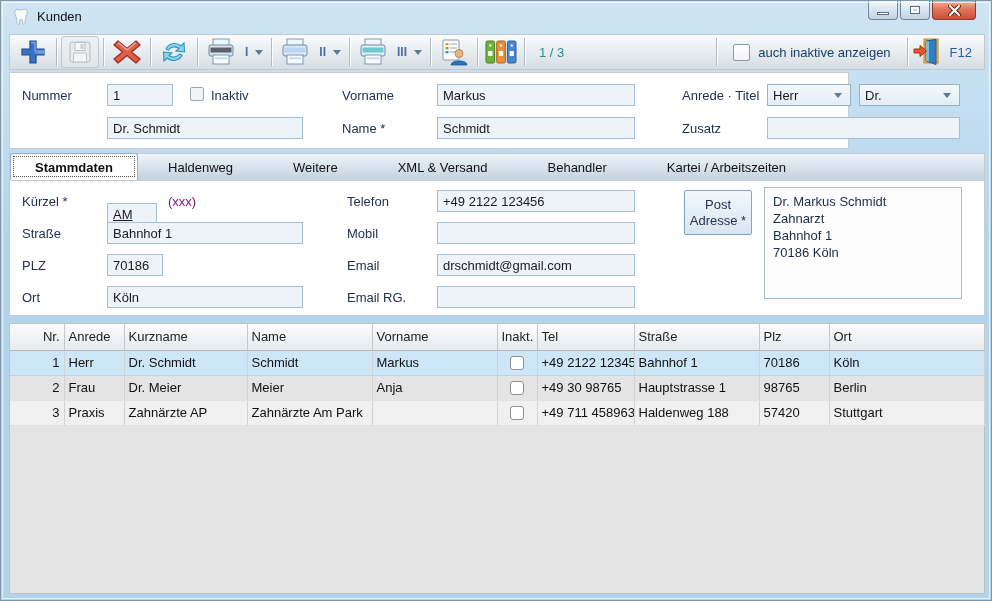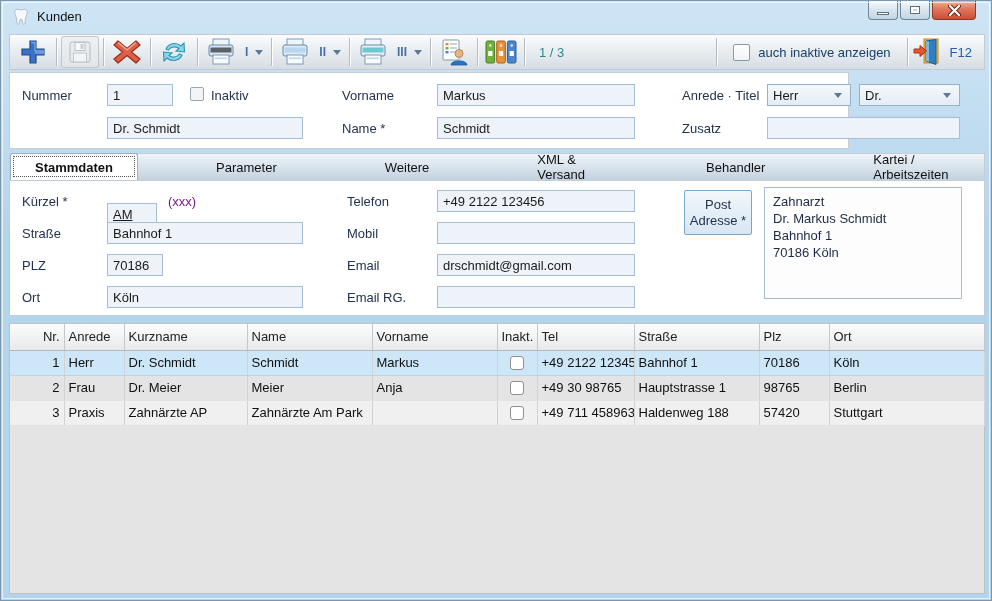--- a/index.html
+++ b/index.html
@@ -46,21 +46,21 @@
   .fld-input { position:absolute; height:22px; background:#eef3f9; border:1px solid #a5bed6; color:#1a1a1a;
     font-family:"Liberation Sans",sans-serif; font-size:13px; padding:0 5px; outline:none; }
   .combo { position:absolute; height:22px; background:linear-gradient(#f4f8fb,#e4ecf4); border:1px solid #96b2ca;
     display:flex; align-items:center; padding:0 5px; color:#1a1a1a; }
   .combo .caret { position:absolute; right:4px; }
   .fld-check { position:absolute; width:14px; height:14px; appearance:none; border:1px solid #9aa8b4; background:#f2f5f7; border-radius:2px; }
   .hint { color:#701a75; }
 
   
   .tabstrip { position:absolute; left:8px; top:152px; width:976px; height:27px;
-    background:linear-gradient(#eef4f9,#c3d2df); border:1px solid #c5cdd4; border-bottom:none; display:flex; align-items:flex-end;gap:48px; }
+    background:linear-gradient(#eef4f9,#c3d2df); border:1px solid #c5cdd4; border-bottom:none; display:flex; align-items:flex-end; }
   .tab { height:26px; display:flex; align-items:center; justify-content:center; padding:0 30px; color:#111; }
   .tab.active { background:#fff; border:1px solid #9ab0c4; border-bottom:none; border-radius:3px 3px 0 0; height:27px;
     font-weight:bold; outline:1px dotted #555; outline-offset:-4px; padding:0 24px; }
 
   
   .post-btn { position:absolute; left:674px; top:9px; width:68px; height:45px;
     background:linear-gradient(#f2f7fb,#d8e6f2); border:1px solid #7da7c8; border-radius:2px;
     color:#23324f; display:flex; flex-direction:column; align-items:center; justify-content:center; line-height:16px; }
   .addr-box { position:absolute; left:754px; top:6px; width:198px; height:112px; background:#fdfdfe;
     border:1px solid #a5bed6; padding:5px 8px; color:#1d2c44; line-height:17px; }
@@ -242,21 +242,21 @@
     <span class="fld-label" style="left:12px; top:48px;margin-top:40px;">Kurzname *</span>
     <input class="fld-input" style="left: 97px; top: 44px; width: 196px;" value="Dr. Schmidt">
     <span class="fld-label" style="left:332px; top:48px;">Name *</span>
     <input class="fld-input" style="left: 427px; top: 44px; width: 198px;" value="Schmidt">
     <span class="fld-label" style="left:672px; top:48px;">Zusatz</span>
     <input class="fld-input" style="left: 757px; top: 44px; width: 193px;" value="">
   </div>
 
   <div class="tabstrip" id="tabstrip">
       <div class="tab active">Stammdaten</div>
-      <div class="tab">Parameter</div>
+      <div class="tab">Haldenweg</div>
       <div class="tab">Weitere</div>
       <div class="tab">XML &amp; Versand</div>
       <div class="tab">Behandler</div>
       <div class="tab">Kartei / Arbeitszeiten</div>
     </div>
 
   <div class="panel tab-panel">
     <span class="fld-label" style="left:12px; top:13px;">Kürzel *</span>
     <input class="fld-input" style="left: 97px; top: 22px; width: 50px; text-decoration: underline;" value="AM">
     <span class="fld-label hint" style="left:158px; top:13px;">(xxx)</span>
@@ -276,22 +276,22 @@
     <span class="fld-label" style="left:12px; top:109px;">Ort</span>
     <input class="fld-input" style="left: 97px; top: 105px; width: 196px;" value="Köln">
     <span class="fld-label" style="left:337px; top:109px;">Email RG.</span>
     <input class="fld-input" style="left: 427px; top: 105px; width: 198px;" value="">
 
     <div class="post-btn">
       <span>Post</span>
       <span>Adresse *</span>
     </div>
     <div class="addr-box">
+        <div>Dr. Markus Schmidt</div>
         <div>Zahnarzt</div>
-        <div>Dr. Markus Schmidt</div>
         <div>Bahnhof 1</div>
         <div>70186 Köln</div>
       </div>
   </div>
 
   <div class="grid">
     <table>
       <thead>
           <tr id="grid-head">
             <th class="col-nr" style="width: 54px;">Nr.</th>

